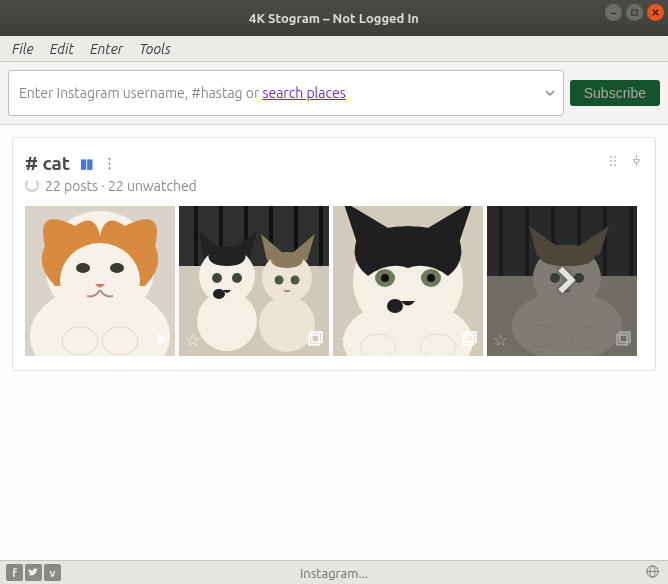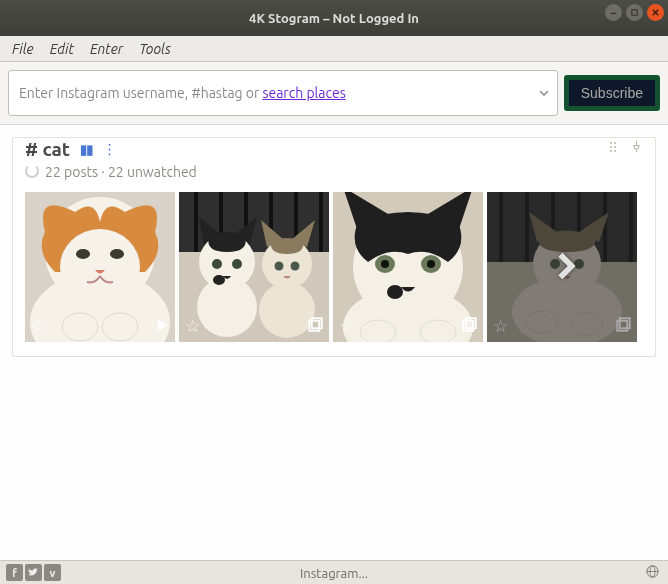--- a/index.html
+++ b/index.html
@@ -80,42 +80,42 @@
     color: #888;
     font-size: 14px;
   }
   .search-box .link { color: #6d28d9; text-decoration: underline; margin-left: 3px; }
   .search-box .chevron {
     position: absolute;
     right: 8px;
     color: #888;
   }
   .subscribe-btn {
-    height: 36px;
+    height: 26px;
     padding: 0 12px;
-    background: #0f172a;
-    border: 5px solid #14532d;
+    background: #14532d;
+    border: 2px solid #14532d;
     border-radius: 3px;
     color: #a9a9a4;
     font-size: 14px;
     cursor: default;
   }
 
   
   .content {
     flex: 1;
     background: #fefefe;
     padding: 12px;
     overflow: auto;
   }
   .card {
     background: #fff;
     border: 1px solid #e2e2df;
     border-radius: 2px;
-    padding: 0 12px 14px 12px;
+    padding: 14px 12px 14px 12px;
   }
   .card-header {
     display: flex;
     align-items: center;
     gap: 10px;
     position: relative;
   }
   .card-title {
     font-size: 19px;
     font-weight: 600;

